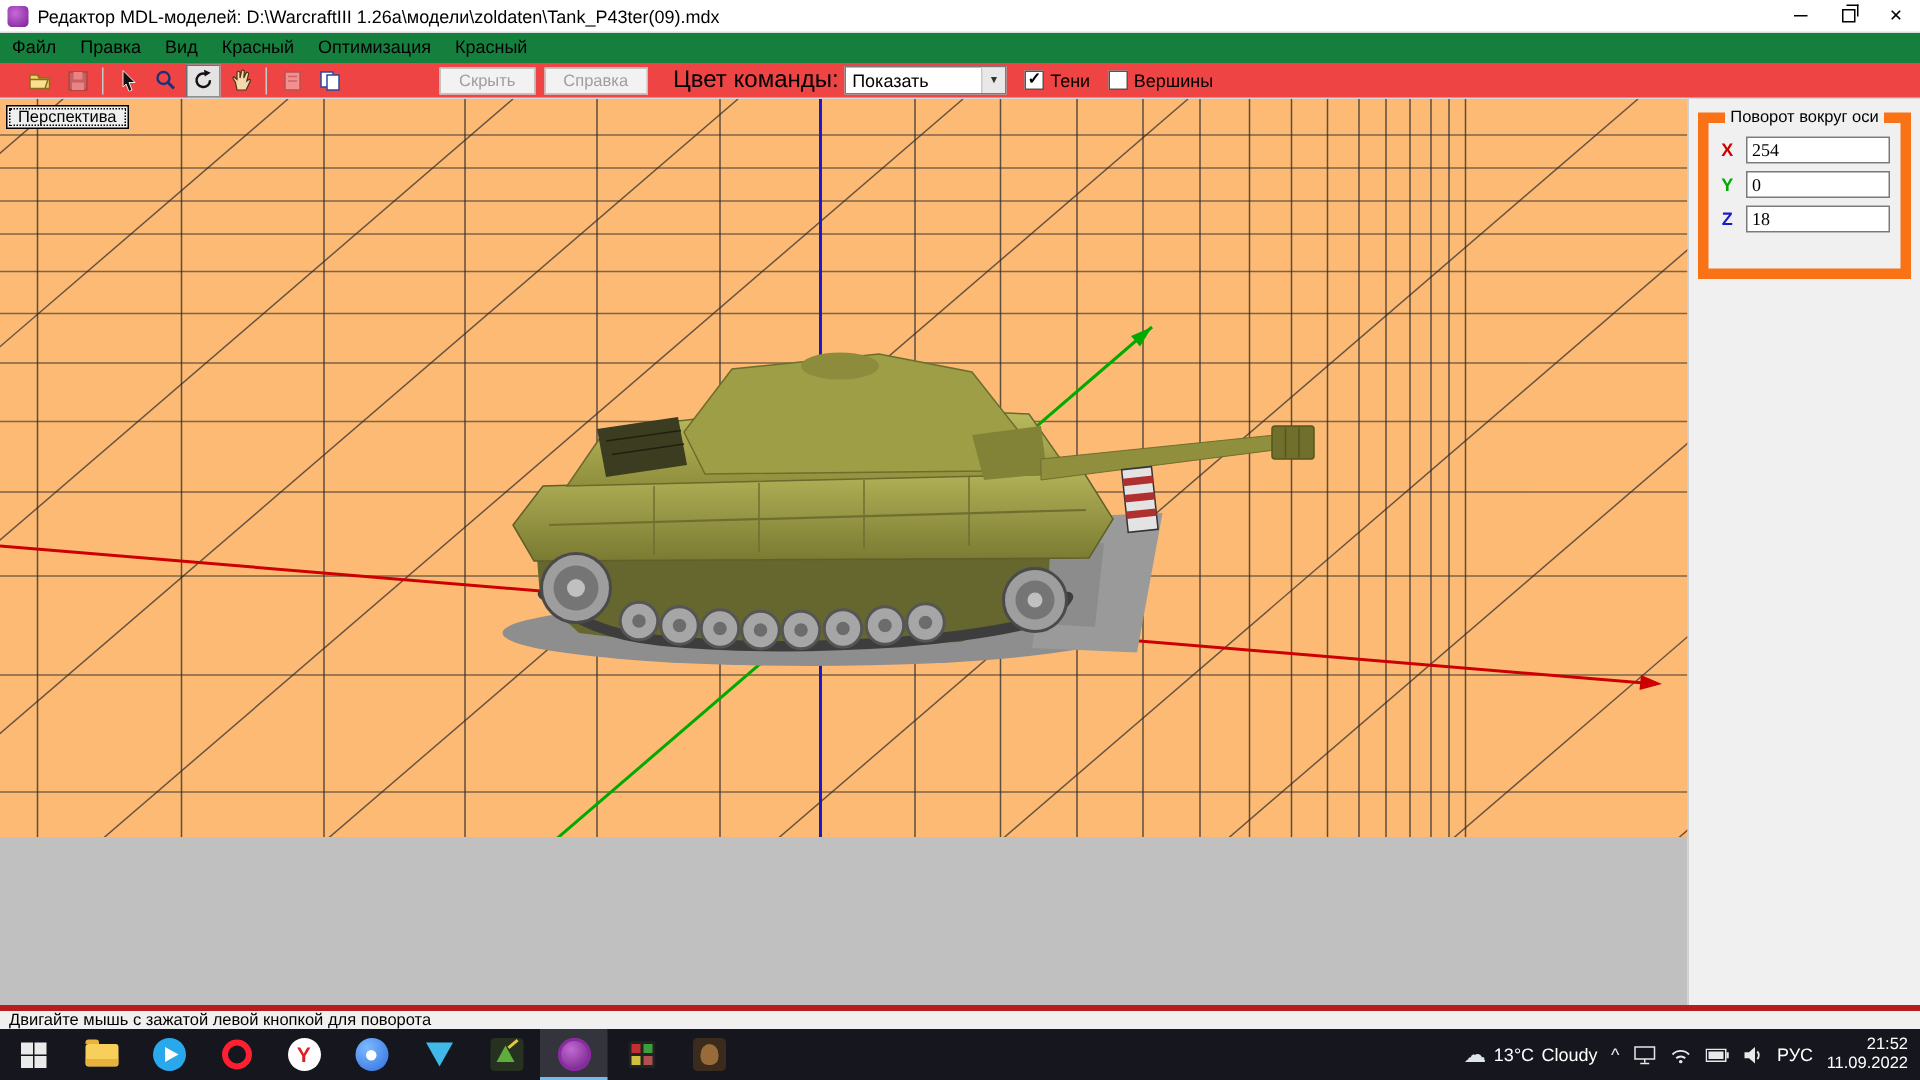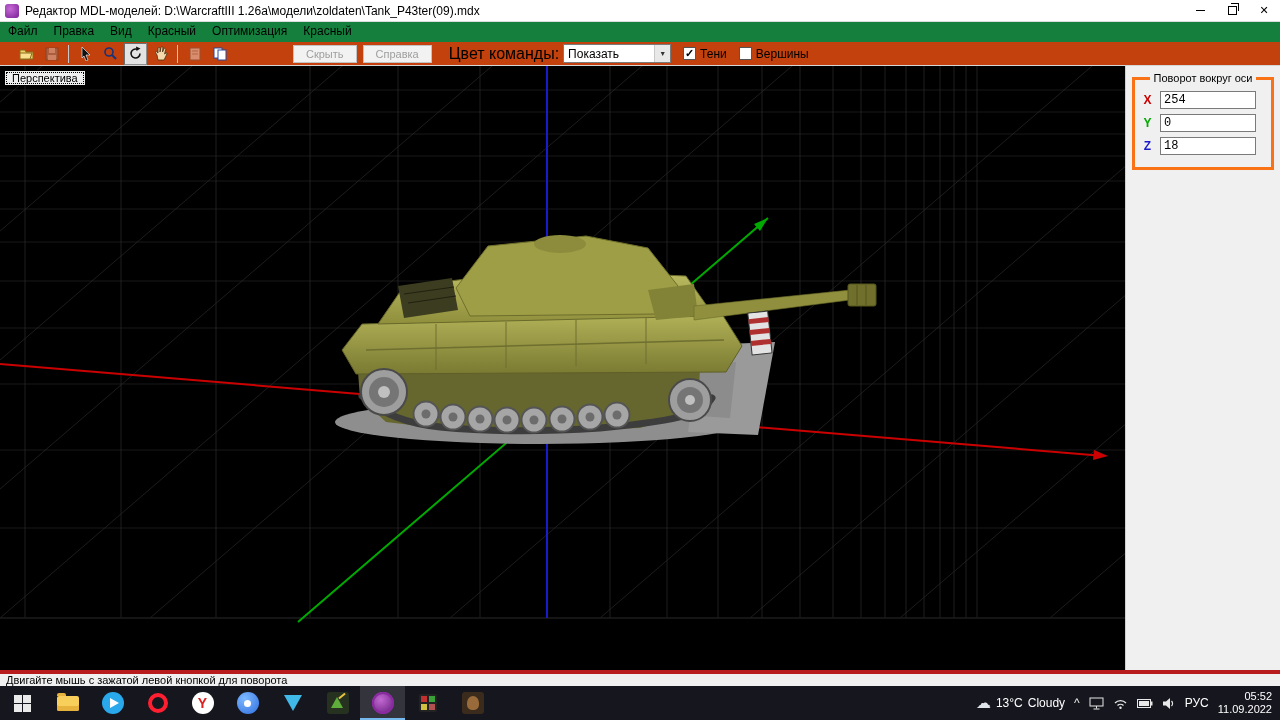--- a/index.html
+++ b/index.html
@@ -15,42 +15,42 @@
   .win-btn{width:32px;height:100%;display:flex;align-items:center;justify-content:center;font-size:11px}
   .glyph-min{display:inline-block;width:9px;border-bottom:1px solid #000}
   .glyph-max{position:relative;display:inline-block;width:9px;height:9px;border:1px solid #000}
   .glyph-max i{position:absolute;left:2px;top:-4px;width:8px;height:8px;border:1px solid #000;border-bottom:none;border-left:none;display:block}
 
   
   .menubar{height:20px;background:#15803d;display:flex;align-items:flex-start;font-size:12px}
   .menu-item{padding:2px 8px;cursor:default}
 
   
-  .toolbar{height:24px;background:#c2410c;display:flex;align-items:center;border-bottom:1px solid #d6d6d6;font-size:11px}
+  .toolbar{height:24px;background:#ef4444;display:flex;align-items:center;border-bottom:1px solid #d6d6d6;font-size:11px}
   .tbtn{width:23px;height:22px;display:flex;align-items:center;justify-content:center;background:transparent;border:1px solid transparent;margin:0 1px}
   .tbtn.pressed{background:#e3e3e3;border:1px solid #8f8f8f;border-top-color:#6e6e6e;border-left-color:#6e6e6e}
   .tbtn.disabled svg{opacity:.4;filter:grayscale(1)}
   .tsep{width:1px;height:18px;background:#c9c9c9;margin:0 4px}
   .push-btn{background:#f2f2f2;border:1px solid #c2c2c2;color:#9e9e9e;font-size:11px;padding:2px 12px;margin:0 3px}
   .tb-label{margin:0 4px 0 14px}
   .combo{width:108px;height:19px;background:#fff;border:1px solid #7a7a7a;display:flex;align-items:center;justify-content:space-between;padding-left:4px;font-size:12px}
   .combo-arrow{width:16px;height:17px;background:#e8e8e8;border-left:1px solid #c9c9c9;display:flex;align-items:center;justify-content:center;font-size:7px;color:#333}
   .chk{display:flex;align-items:center;gap:4px;margin-left:12px;font-size:12px}
   .chk .box{width:13px;height:13px;background:#fff;border:1px solid #555;display:flex;align-items:center;justify-content:center;font-size:11px;font-weight:bold;line-height:1}
 
   
   .main{display:flex;height:604px}
-  .viewport{position:relative;width:1125px;height:604px;background:#000000;overflow:hidden}
+  .viewport{position:relative;width:1125px;height:492px;background:#fdba74;overflow:hidden}
   .viewport-label{position:absolute;top:4px;left:4px;background:#efefef;border:1px solid #000;outline:1px dotted #000;outline-offset:-3px;padding:1px 7px;font-size:11px;z-index:5}
   .side-panel{width:155px;background:#f0f0f0;border-left:1px solid #d0d0d0;padding:6px 6px 0 6px}
-  fieldset{border:3px solid #f97316;padding:2px 7px 12px 7px}
+  fieldset{border:7px solid #f97316;padding:2px 7px 24px 7px}
   legend{font-size:11px;padding:0 4px;margin:0 auto;text-align:center}
   .axis-row{display:flex;align-items:center;gap:7px;margin-top:5px}
   .axis-letter{width:11px;font-size:12px;font-weight:bold;text-align:center}
-  .axis-row input{width:96px;height:18px;border:1px solid #7a7a7a;font-size:12px;font-family:Liberation Mono, monospace;padding:0 3px}
+  .axis-row input{width:96px;height:18px;border:1px solid #7a7a7a;font-size:12px;font-family:Liberation Serif, serif;padding:0 3px}
 
   
   .statusbar{height:16px;background:#f0f0f0;border-top:4px solid #b91c1c;display:flex;align-items:center;padding-left:6px;font-size:11px}
 
   
   .taskbar{height:34px;background:#16161f;display:flex;align-items:stretch;color:#fff}
   .tb-item{width:45px;display:flex;align-items:center;justify-content:center;position:relative}
   .tb-item.active{background:rgba(255,255,255,.13);box-shadow:inset 0 -2px 0 #76b9ed}
   .start-grid{display:grid;grid-template-columns:8px 8px;grid-template-rows:8px 8px;gap:1px}
   .start-grid i{background:#eaeaea;display:block}
@@ -418,17 +418,17 @@
         <rect x="0.5" y="0.5" width="13" height="8" fill="none" stroke="#e8e8e8"></rect>
         <rect x="2" y="2" width="10" height="5" fill="#e8e8e8"></rect>
         <rect x="14" y="2.5" width="1.5" height="4" fill="#e8e8e8"></rect>
       </svg>
     <svg width="14" height="13">
         <polygon points="1,4.5 4,4.5 8,1 8,12 4,8.5 1,8.5" fill="#e8e8e8"></polygon>
         <path d="M9.5,4 a3.5,3.5 0 0 1 0,5" fill="none" stroke="#e8e8e8" stroke-width="1.2"></path>
       </svg>
     <span class="lang">РУС</span>
     <div class="clock">
-      <div>05:52</div>
+      <div>21:52</div>
       <div>11.09.2022</div>
     </div>
   </div>
 </div>
 
 </body></html>

